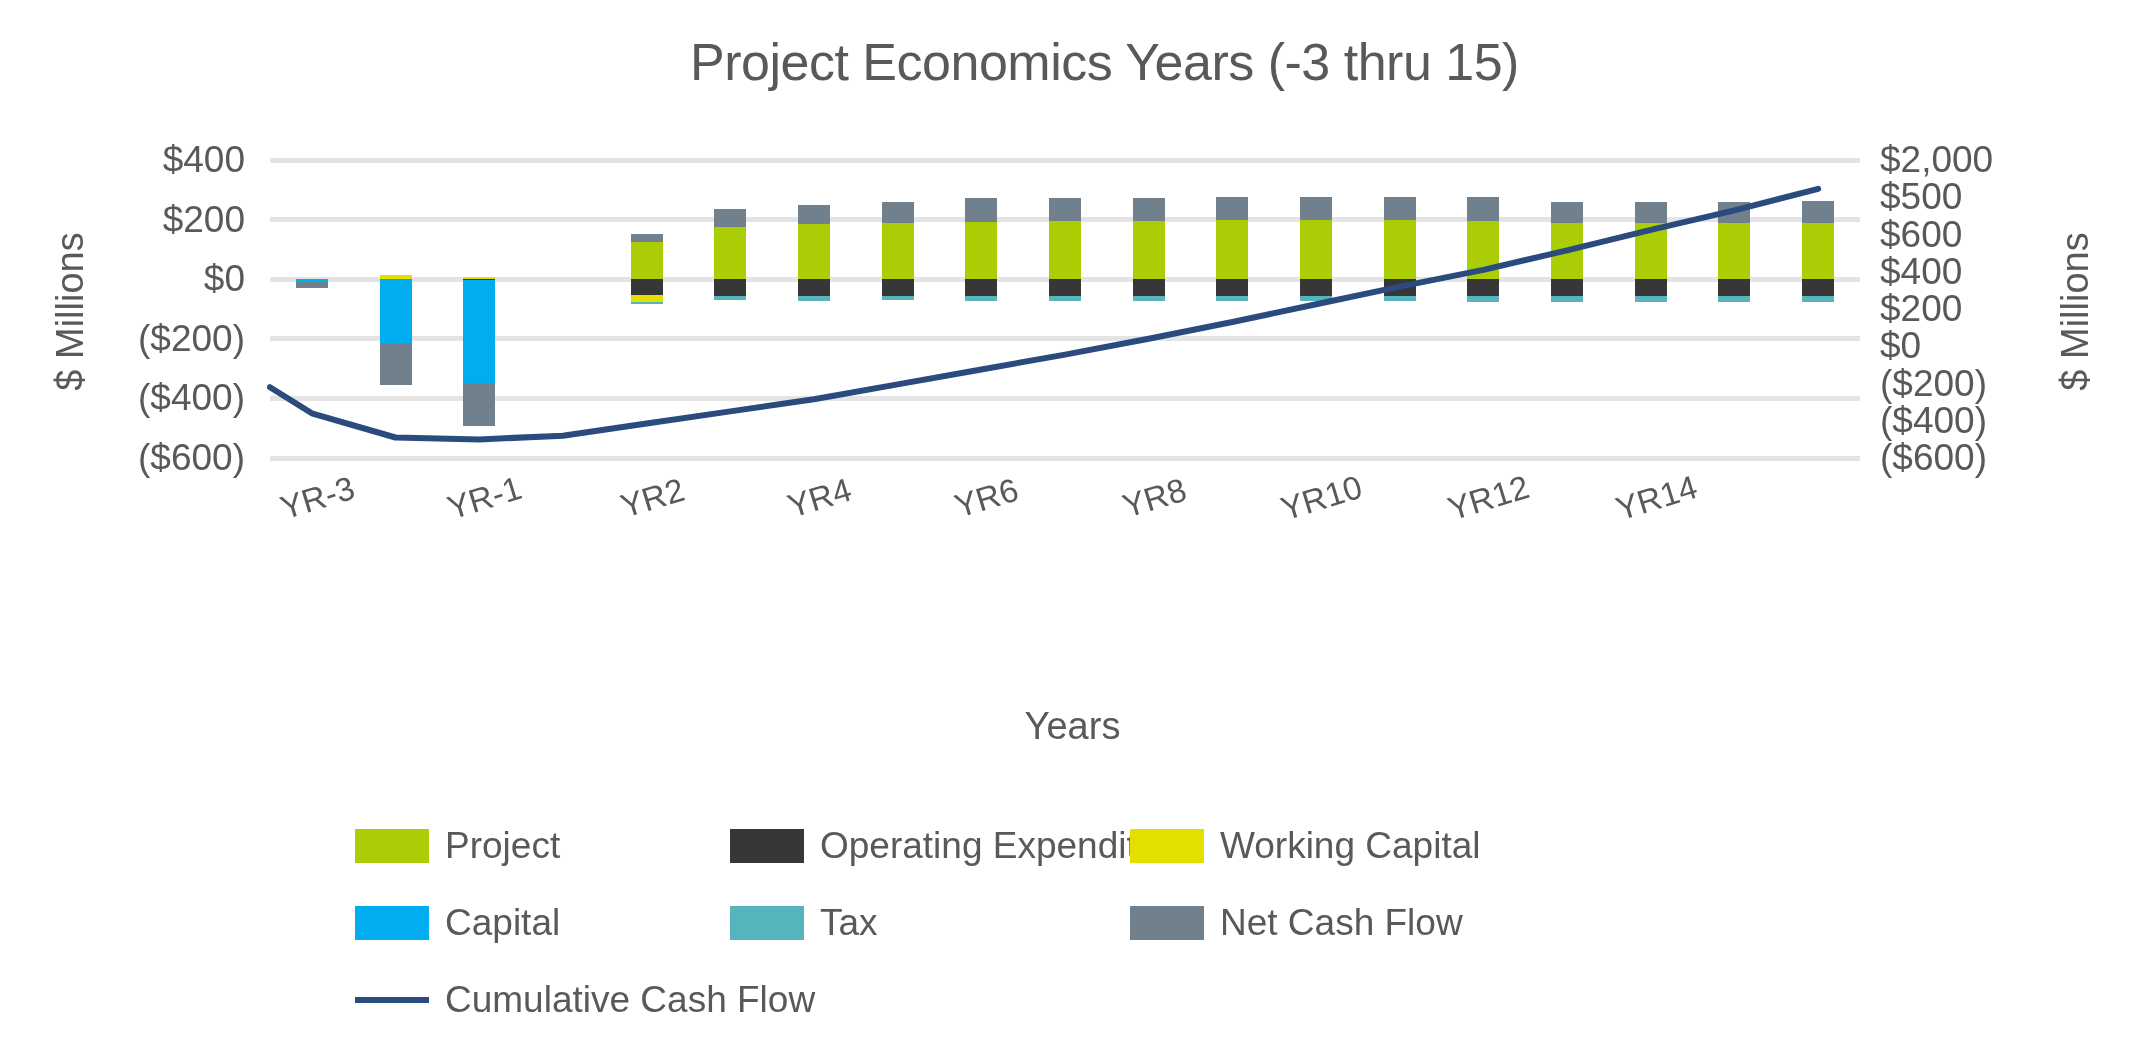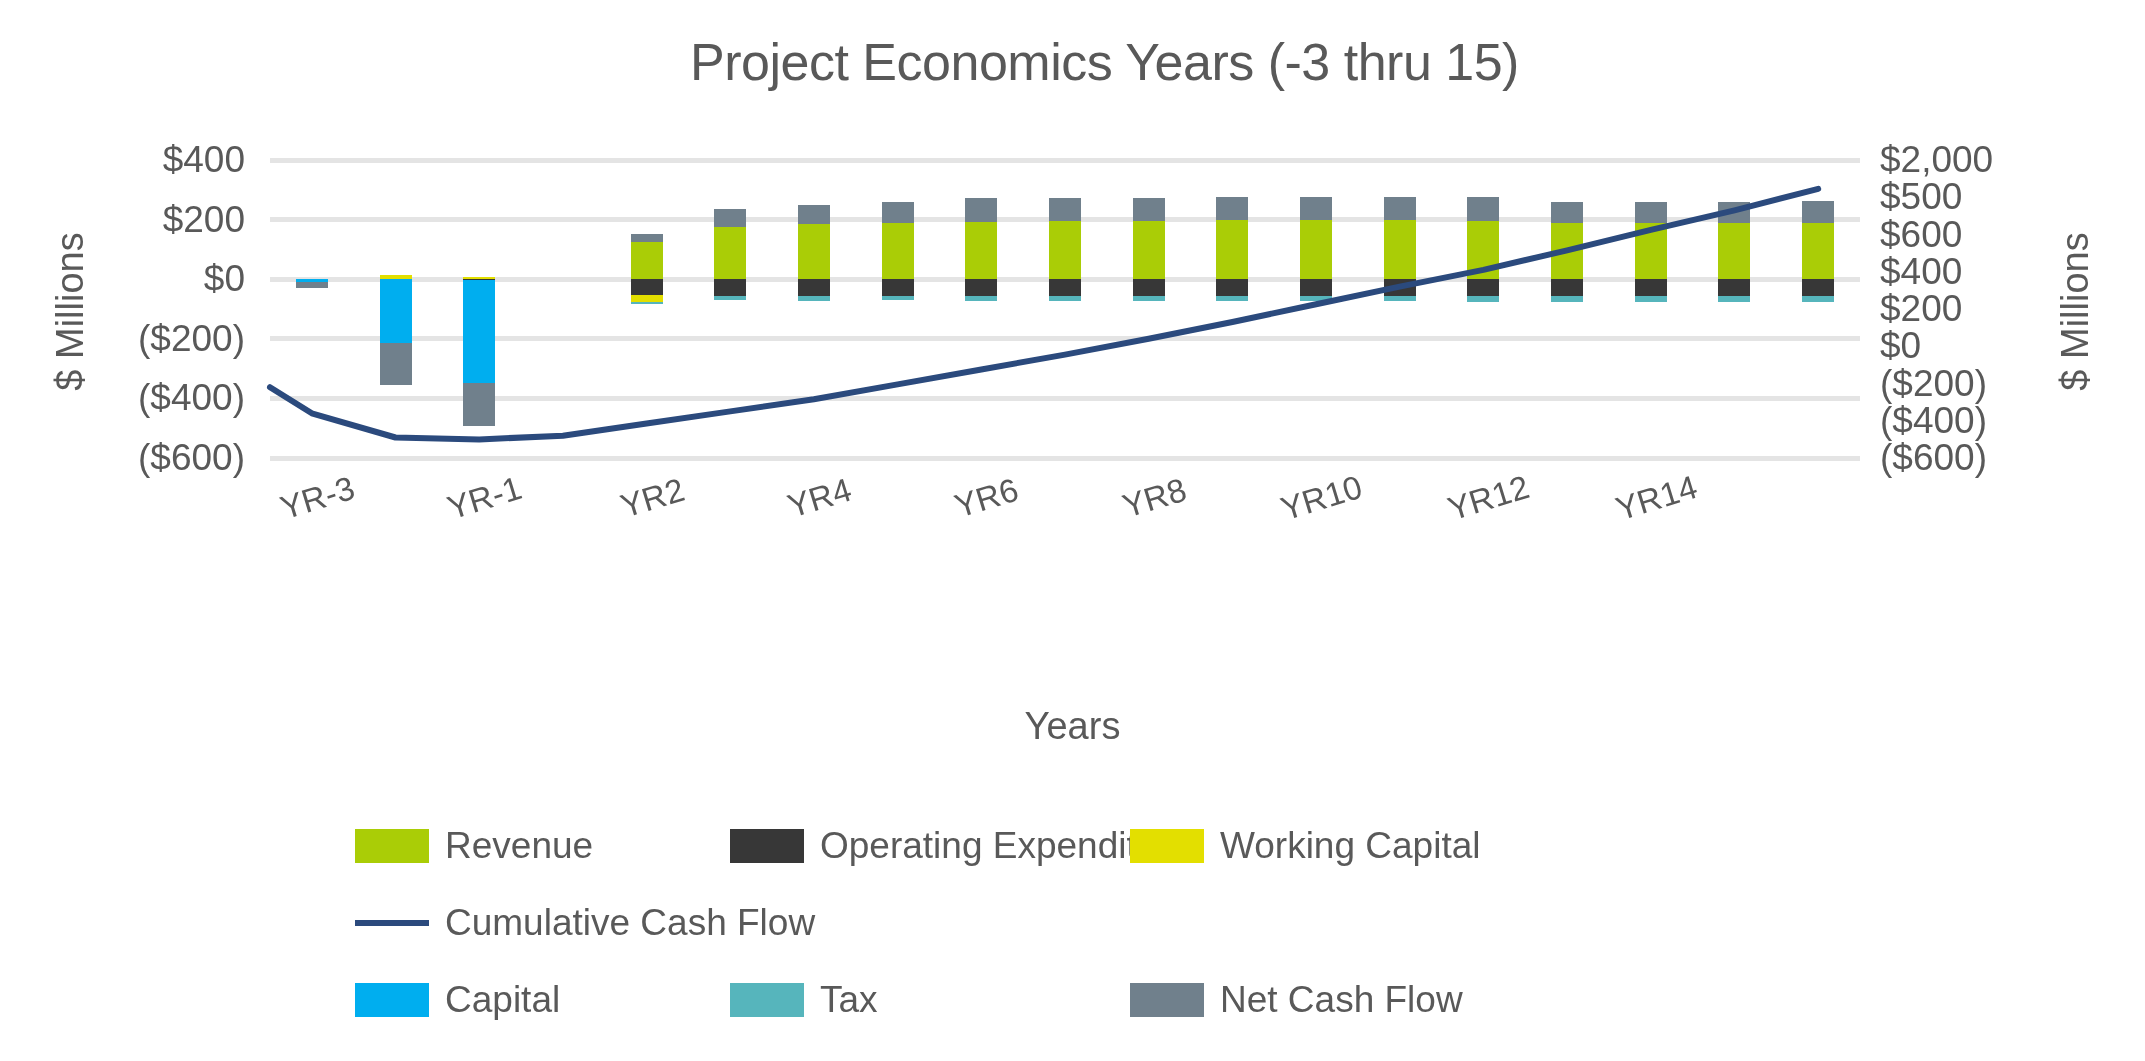--- a/index.html
+++ b/index.html
@@ -267,46 +267,46 @@
       <div class="x-tick" style="left: 1078.68px; top: 480px; width: 140px;">YR8</div>
       <div class="x-tick" style="left: 1246.05px; top: 480px; width: 140px;">YR10</div>
       <div class="x-tick" style="left: 1413.42px; top: 480px; width: 140px;">YR12</div>
       <div class="x-tick" style="left: 1580.79px; top: 480px; width: 140px;">YR14</div>
     </div>
 
   <div id="legend">
       <div class="legend-row">
         <div class="legend-item" style="left: 0px;">
           <span class="legend-swatch" style="background: rgb(170, 205, 6);"></span>
-          <span class="legend-label">Revenue</span>
+          <span class="legend-label">Project</span>
         </div>
         <div class="legend-item" style="left: 375px;">
           <span class="legend-swatch" style="background: rgb(55, 55, 55);"></span>
           <span class="legend-label">Operating Expenditure</span>
         </div>
         <div class="legend-item" style="left: 775px;">
           <span class="legend-swatch" style="background: rgb(227, 223, 0);"></span>
           <span class="legend-label">Working Capital</span>
+        </div>
+      </div>
+      <div class="legend-row">
+        <div class="legend-item" style="left: 0px;">
+          <span class="legend-swatch" style="background: rgb(0, 174, 239);"></span>
+          <span class="legend-label">Capital</span>
+        </div>
+        <div class="legend-item" style="left: 375px;">
+          <span class="legend-swatch" style="background: rgb(86, 181, 188);"></span>
+          <span class="legend-label">Tax</span>
+        </div>
+        <div class="legend-item" style="left: 775px;">
+          <span class="legend-swatch" style="background: rgb(112, 128, 140);"></span>
+          <span class="legend-label">Net Cash Flow</span>
         </div>
       </div>
       <div class="legend-row">
         <div class="legend-item" style="left: 0px;">
           <span class="legend-line" style="background: rgb(43, 74, 125);"></span>
           <span class="legend-label">Cumulative Cash Flow</span>
         </div>
       </div>
-      <div class="legend-row">
-        <div class="legend-item" style="left: 0px;">
-          <span class="legend-swatch" style="background: rgb(0, 174, 239);"></span>
-          <span class="legend-label">Capital</span>
-        </div>
-        <div class="legend-item" style="left: 375px;">
-          <span class="legend-swatch" style="background: rgb(86, 181, 188);"></span>
-          <span class="legend-label">Tax</span>
-        </div>
-        <div class="legend-item" style="left: 775px;">
-          <span class="legend-swatch" style="background: rgb(112, 128, 140);"></span>
-          <span class="legend-label">Net Cash Flow</span>
-        </div>
-      </div>
     </div>
 
 </div>
 
 </body></html>

